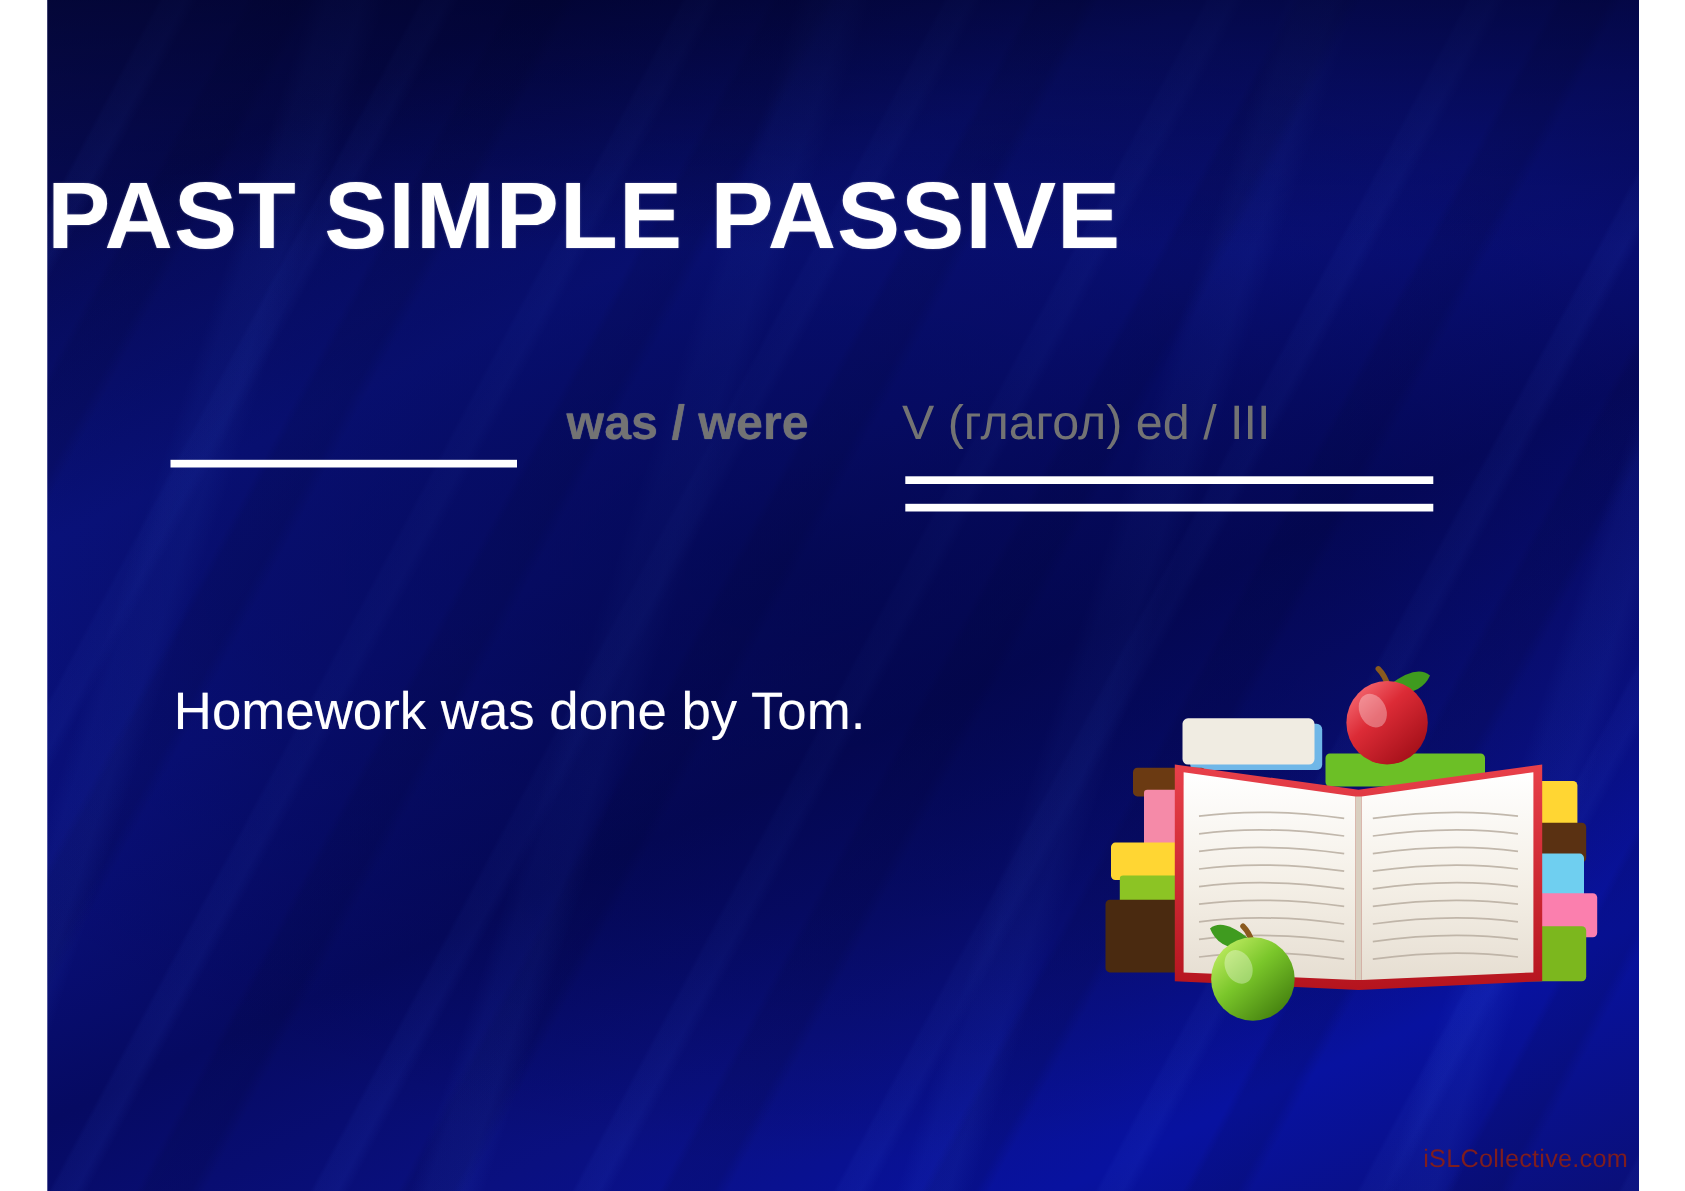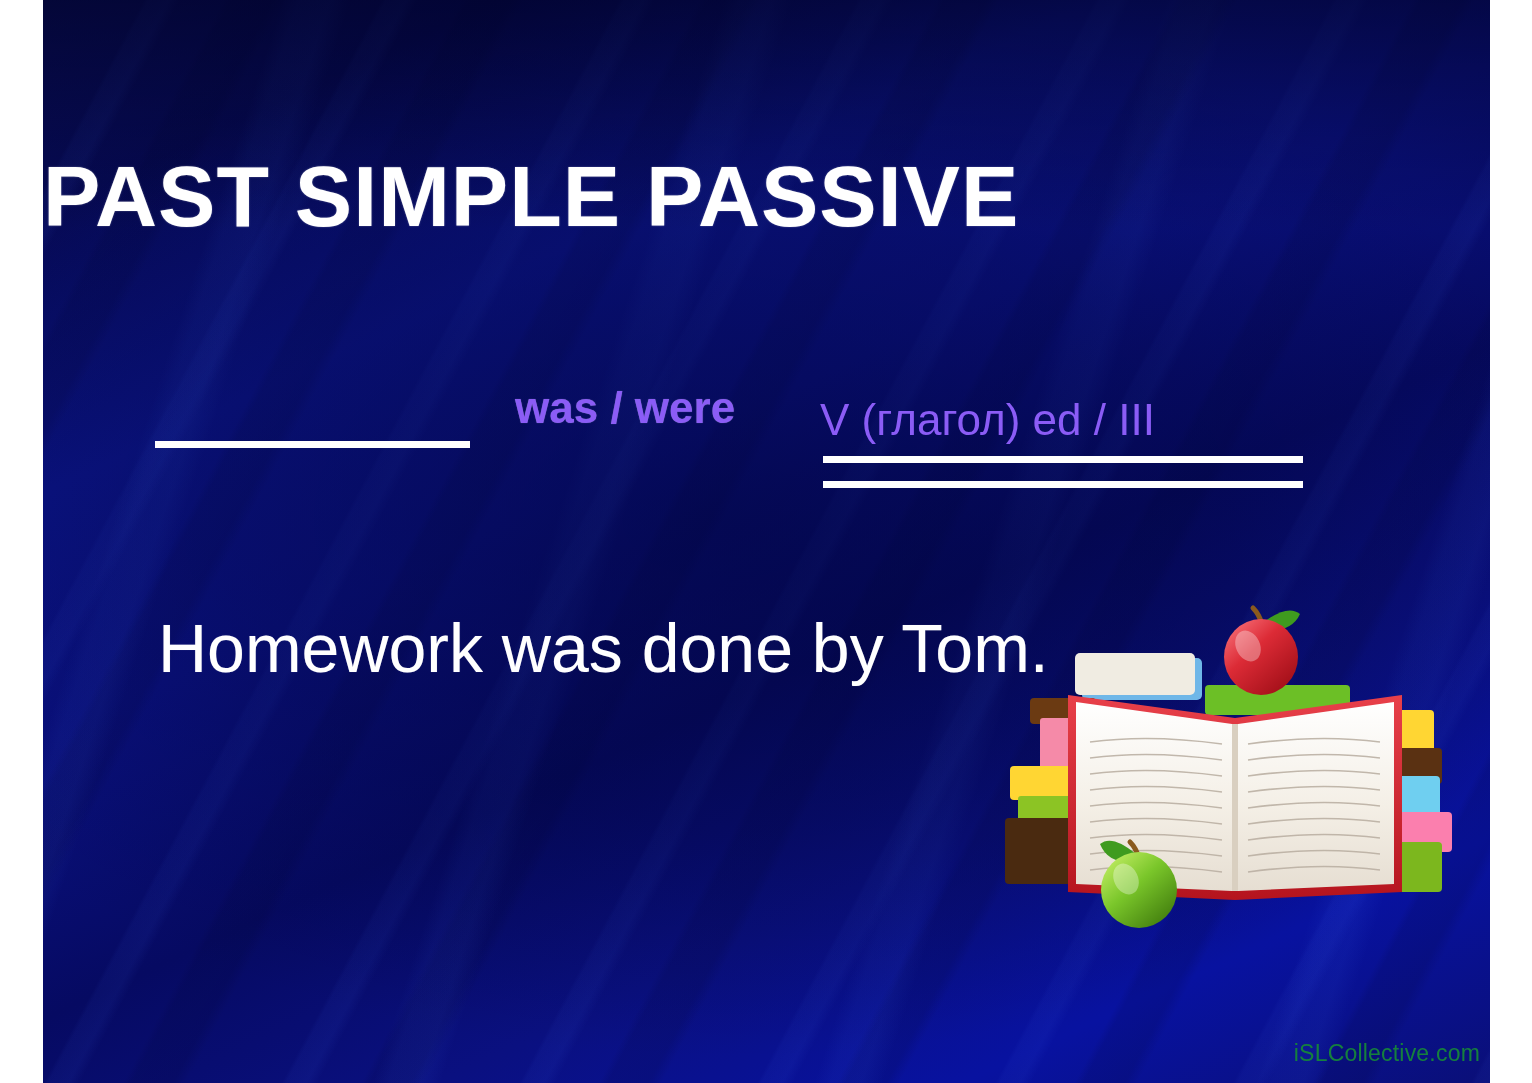--- a/index.html
+++ b/index.html
@@ -105,22 +105,21 @@
     text-shadow: 0 0 2px rgba(255,255,255,0.35);
   }
 
   
   .formula {
     position: absolute;
     left: 155px;
     top: 360px;
     width: 1200px;
     height: 120px;
-    color: #8b5cf6;
-    margin-top: 23px;
+    color: #737373;
   }
   .blank-rule {
     position: absolute;
     left: 0px;
     top: 58px;
     width: 315px;
     height: 7px;
     background: #ffffff;
   }
   .aux {
@@ -128,21 +127,21 @@
     left: 360px;
     top: 0px;
     font-size: 44px;
     font-weight: bold;
     white-space: nowrap;
     text-shadow: 0 0 1px rgba(255,255,255,0.4);
   }
   .verb {
     position: absolute;
     left: 665px;
-    top: 12px;
+    top: 0px;
     font-size: 44px;
     font-weight: normal;
     white-space: nowrap;
   }
   .dbl-rule {
     position: absolute;
     left: 668px;
     top: 73px;
     width: 480px;
     height: 7px;
@@ -151,21 +150,21 @@
   .dbl-rule.second {
     top: 98px;
   }
 
   
   .examples {
     position: absolute;
     left: 158px;
     top: 605px;
     color: #ffffff;
-    font-size: 68px;
+    font-size: 48px;
     line-height: 86px;
     white-space: nowrap;
   }
   .examples div {
     text-shadow: 0 0 1px rgba(255,255,255,0.3);
   }
 
   
   .clipart {
     position: absolute;
@@ -174,21 +173,21 @@
     width: 470px;
     height: 330px;
   }
   .clipart svg { display: block; width: 470px; height: 330px; }
 
   
   .watermark {
     position: absolute;
     right: 52px;
     bottom: 16px;
-    color: #15803d;
+    color: #7f1d1d;
     font-size: 23px;
     font-family: "Liberation Sans", sans-serif;
     letter-spacing: 0.2px;
     white-space: nowrap;
   }
 </style>
 </head>
 <body>
 
 <div id="slide">

